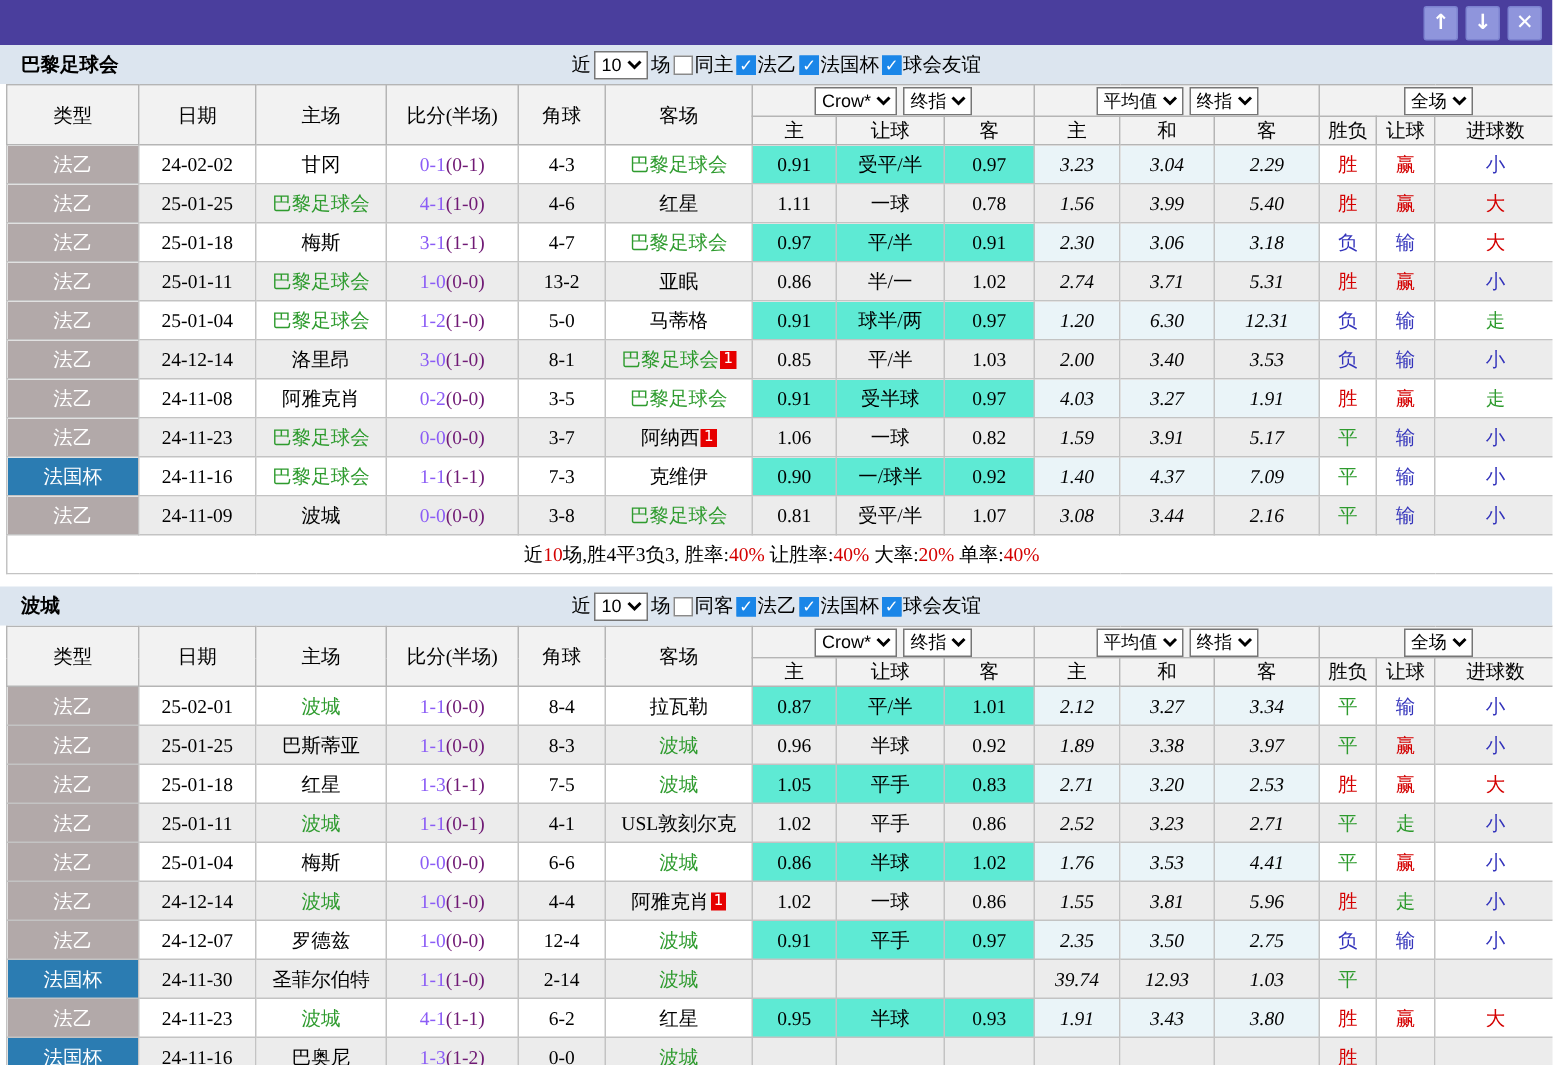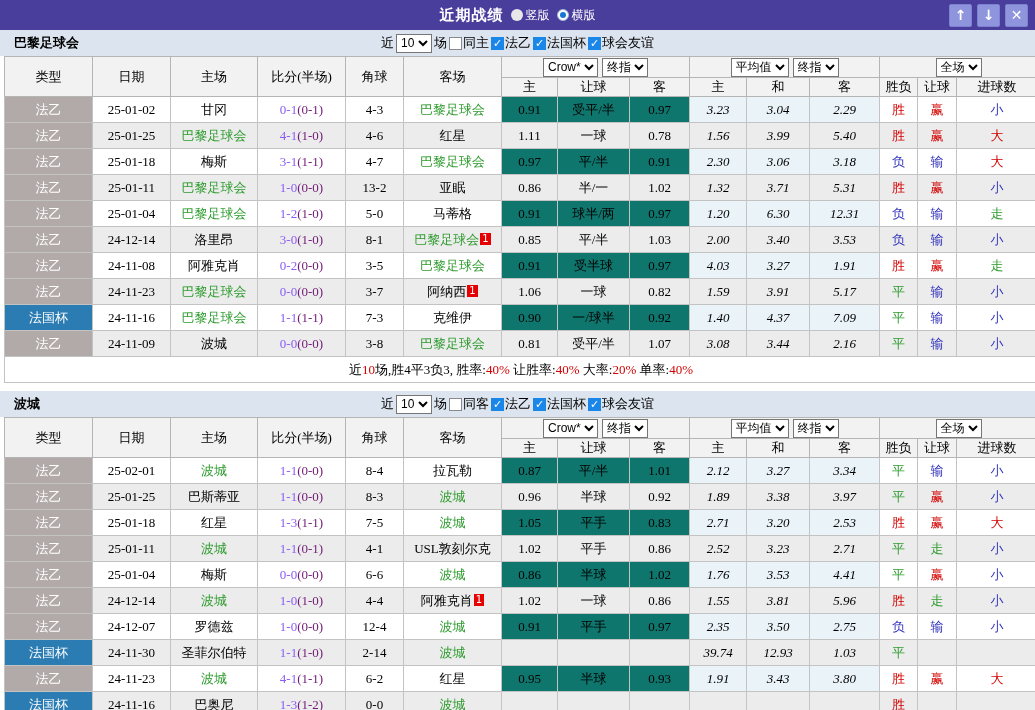--- a/index.html
+++ b/index.html
@@ -34,49 +34,38 @@
   .box.on { background:#1a86e8; border-color:#1a86e8; }
   
   table { border-collapse:collapse; table-layout:fixed; width:1033px; margin-left:4px; }
   th,td { border:1px solid #c3c3c3; text-align:center; overflow:hidden; white-space:nowrap; }
   thead th { background:#f2f2f2; font-weight:normal; border-color:#b5b5b5; font-size:13px; }
   .hrowA th { height:21px; }
   .hrowB th { height:17px; }
   .groupth select { margin:0 2px; }
   tbody td { height:26px; font-size:13px; }
   tr.alt td { background:#ececec; }
-  td.cream { background:#0f766e; }
+  td.cream { background:#5eead4; }
   td.aqua  { background:#eaf4f8;font-style:italic; }
   td.type  { font-size:13px; }
   td.type.lg  { background:#b2a9a9; color:#fff; }
   td.type.cup { background:#2b7cb2; color:#fff; }
   .focus { color:#2e9b2e; }
   .ft { color:#8b5cf6; }
   .ht { color:#701a75; }
   .badge { background:#e60000; color:#fff; font-size:10px; line-height:12px; padding:0 2px;
            display:inline-block; vertical-align:2px; margin-left:1px; font-family:"DejaVu Sans",sans-serif; }
   .c-r { color:#d40000; } .c-g { color:#2e9b2e; } .c-b { color:#3333bb; }
   tr.sumrow td { background:#fff; height:26px; font-size:13px; }
   .gap { height:8px; background:#fff; }
 </style>
 </head>
 <body>
 
 <div class="titlebar">
-  <div class="titlebar-center">
-    <span class="page-title">近期战绩</span>
-    <label class="radio-opt">
-      <span class="radio"></span>
-      <span>竖版</span>
-    </label>
-    <label class="radio-opt">
-      <span class="radio sel"></span>
-      <span>横版</span>
-    </label>
-  </div>
   <div class="titlebar-buttons">
     <span class="tbtn">
       <span>↑</span>
     </span>
     <span class="tbtn">
       <span>↓</span>
     </span>
     <span class="tbtn">
       <span>✕</span>
     </span>
@@ -146,21 +135,21 @@
           <th>和</th>
           <th>客</th>
           <th>胜负</th>
           <th>让球</th>
           <th>进球数</th>
         </tr>
       </thead>
       <tbody>
         <tr class="">
           <td class="type lg">法乙</td>
-          <td>25-01-02</td>
+          <td>24-02-02</td>
           <td class="team-cell"><span class="">甘冈</span></td>
           <td class="score"><span class="ft">0-1</span><span class="ht">(0-1)</span></td>
           <td>4-3</td>
           <td class="team-cell"><span class="focus">巴黎足球会</span></td>
           <td class="cream">0.91</td>
           <td class="cream">受平/半</td>
           <td class="cream">0.97</td>
           <td class="aqua">3.23</td>
           <td class="aqua">3.04</td>
           <td class="aqua">2.29</td>
@@ -205,21 +194,21 @@
         <tr class="alt">
           <td class="type lg">法乙</td>
           <td>25-01-11</td>
           <td class="team-cell"><span class="focus">巴黎足球会</span></td>
           <td class="score"><span class="ft">1-0</span><span class="ht">(0-0)</span></td>
           <td>13-2</td>
           <td class="team-cell"><span class="">亚眠</span></td>
           <td class="cream">0.86</td>
           <td class="cream">半/一</td>
           <td class="cream">1.02</td>
-          <td class="aqua">1.32</td>
+          <td class="aqua">2.74</td>
           <td class="aqua">3.71</td>
           <td class="aqua">5.31</td>
           <td class="res c-r">胜</td>
           <td class="res c-r">赢</td>
           <td class="res c-b">小</td>
         </tr>
         <tr class="">
           <td class="type lg">法乙</td>
           <td>25-01-04</td>
           <td class="team-cell"><span class="focus">巴黎足球会</span></td>

